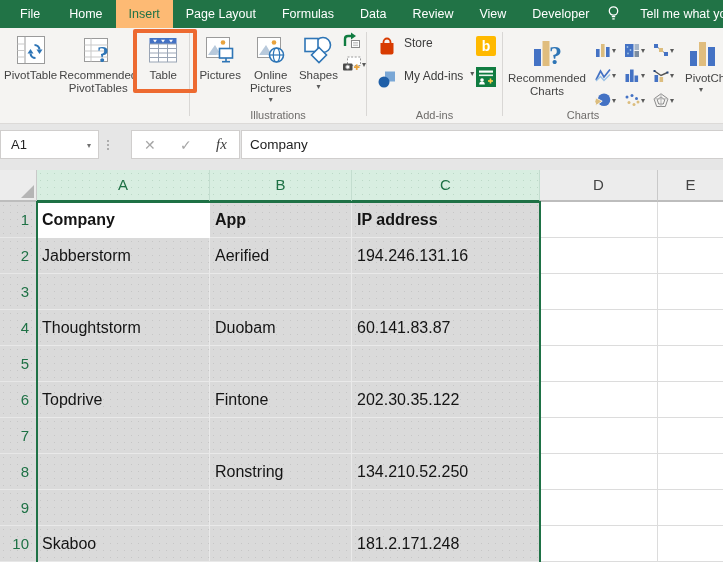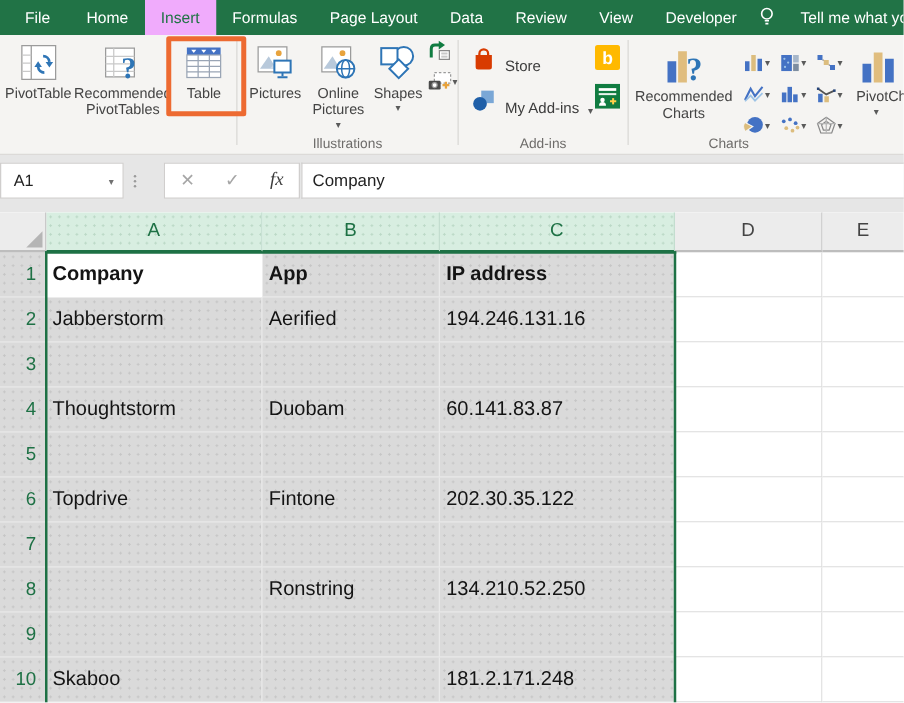--- a/index.html
+++ b/index.html
@@ -5,38 +5,38 @@
   html,body{margin:0;padding:0;}
   body{
     width:723px;height:562px;position:relative;overflow:hidden;
     font-family:"Liberation Sans","DejaVu Sans",sans-serif;
     background:#fff;
   }
   
   .tabbar{position:absolute;top:0;left:0;width:723px;height:28px;background:#217346;display:flex;align-items:stretch;}
   .tab{color:#fff;font-size:12.5px;line-height:28px;padding:0 13px;white-space:nowrap;cursor:default;}
   .tab.file{padding:0 16px;margin-left:4px;}
-  .tab.active{background:#f0abfc;color:#217346;}
+  .tab.active{background:#fdba74;color:#217346;}
   .tellme{margin-left:auto;display:flex;align-items:center;gap:19px;color:#fff;font-size:12.5px;white-space:nowrap;overflow:hidden;padding-left:4px;}
   
   .ribbon{position:absolute;top:28px;left:0;width:723px;height:96px;background:#f5f4f2;border-bottom:1px solid #dcdad8;box-sizing:border-box;}
   .rgroup{position:absolute;top:0;height:95px;}
   .g-tables{left:0;width:189px;}
   .g-illus{left:190px;width:176px;}
   .g-addins{left:367px;width:135px;}
   .g-charts{left:503px;width:220px;}
   .gsep{position:absolute;top:4px;height:84px;width:1px;background:#d9d7d5;}
   .glabel{position:absolute;bottom:2px;left:0;width:100%;text-align:center;font-size:11px;color:#6e6c6a;}
   .bigbtns{display:flex;align-items:flex-start;padding-left:2px;gap:2px;}
   .bigbtn{display:flex;flex-direction:column;align-items:center;padding-top:3px;font-size:11.5px;line-height:13px;color:#444;text-align:center;cursor:default;}
   .bigbtn .ic{height:38px;display:flex;align-items:center;justify-content:center;}
   .arrow{font-size:8px;color:#5a5a5a;line-height:9px;}
   .minicol{display:flex;flex-direction:column;gap:4px;padding-top:4px;}
   .ai-rows{position:absolute;left:10px;top:8px;display:flex;flex-direction:column;gap:9px;}
-  .ai-row{display:flex;align-items:flex-end;gap:7px;height:24px;font-size:12px;color:#3c3c3c;white-space:nowrap;cursor:default;}
+  .ai-row{display:flex;align-items:flex-start;gap:7px;height:24px;font-size:12px;color:#3c3c3c;white-space:nowrap;cursor:default;}
   .ai-icons{position:absolute;right:6px;top:8px;display:flex;flex-direction:column;gap:11px;}
   .sqicon{width:20px;height:20px;display:flex;align-items:center;justify-content:center;}
   .bing{background:#ffb900;color:#fff;font-weight:bold;font-size:14px;border-radius:2px;}
   .minigrid{position:absolute;left:92px;top:10px;display:grid;grid-template-columns:repeat(3,29px);grid-auto-rows:24px;row-gap:1px;}
   .mgcell{display:flex;align-items:center;gap:1px;cursor:default;}
   
   .fstrip{position:absolute;top:124px;left:0;width:723px;height:46px;background:#e6e6e6;padding-left:45px;}
   .namebox{position:absolute;left:0;top:6px;width:99px;height:29px;background:#fff;border:1px solid #d0cecd;box-sizing:border-box;font-size:13px;color:#222;line-height:27px;padding-left:10px;}
   .namebox .arrow{position:absolute;right:7px;top:1px;line-height:27px;color:#707070;}
   .dots3{position:absolute;left:104px;top:8px;width:8px;height:26px;color:#9a9a9a;font-size:12px;line-height:8px;display:flex;flex-direction:column;align-items:center;justify-content:center;gap:2px;}
@@ -66,22 +66,22 @@
   
   .annotation{position:absolute;left:133px;top:29px;width:64px;height:64px;border:4px solid #ed6a31;border-radius:2px;box-sizing:border-box;z-index:60;pointer-events:none;}
 </style>
 </head>
 <body>
 
 <div class="tabbar">
   <div class="tab file">File</div>
   <div class="tab">Home</div>
   <div class="tab active">Insert</div>
+  <div class="tab">Page Layout</div>
   <div class="tab">Formulas</div>
-  <div class="tab">Page Layout</div>
   <div class="tab">Data</div>
   <div class="tab">Review</div>
   <div class="tab">View</div>
   <div class="tab">Developer</div>
   <div class="tellme">
     <span>
       <svg width="15" height="16" viewBox="0 0 15 16">
           <circle cx="7.5" cy="6" r="4.2" fill="none" stroke="#fff" stroke-width="1.3"></circle>
           <line x1="5.8" y1="11.6" x2="9.2" y2="11.6" stroke="#fff" stroke-width="1.3"></line>
           <line x1="6.3" y1="13.9" x2="8.7" y2="13.9" stroke="#fff" stroke-width="1.3"></line>

